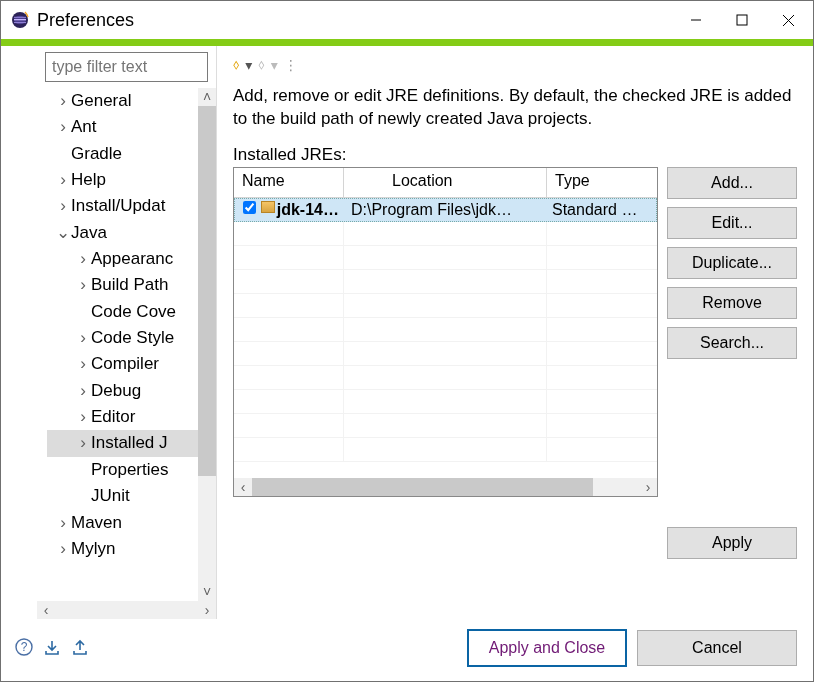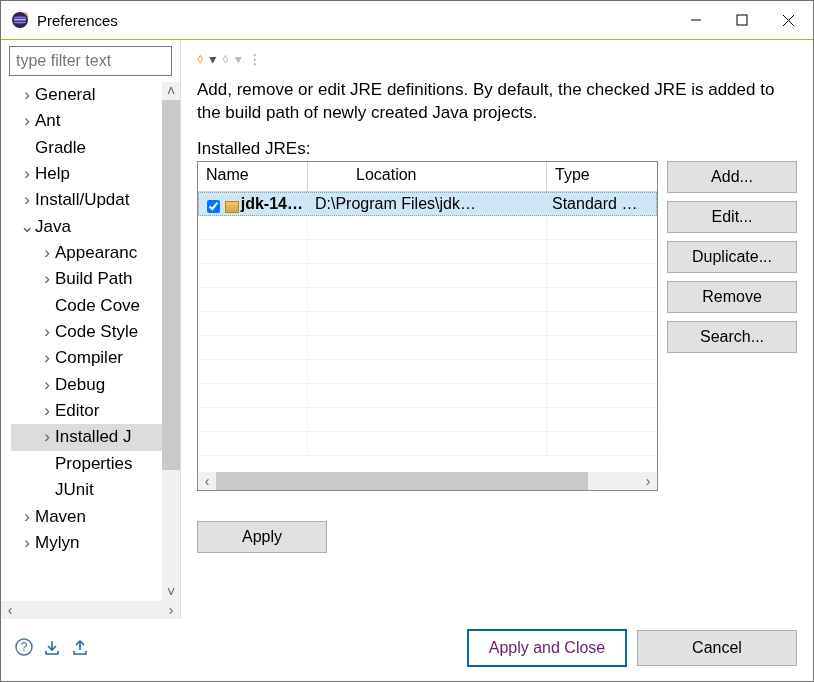--- a/index.html
+++ b/index.html
@@ -4,25 +4,25 @@
 <style>
   * { box-sizing: border-box; }
   html, body {
     margin: 0; padding: 0; width: 814px; height: 682px;
     font-family: "Segoe UI", Tahoma, sans-serif; font-size: 14px;
     color: #000; background: #fff; overflow: hidden;
   }
   .window { width: 814px; height: 682px; border: 1px solid #707070; display: flex; flex-direction: column; }
   .titlebar { height: 38px; display: flex; align-items: center; padding: 0 2px 0 10px; }
   .titlebar .app-icon { width: 18px; height: 18px; margin-right: 8px; }
-  .titlebar .title { flex: 0 0 auto; font-size: 15px; }
+  .titlebar .title { flex: 0 0 auto; font-size: 18px; }
   .titlebar .spacer { flex: 1; }
   .titlebar .winbtn { width: 46px; height: 32px; display: flex; align-items: center; justify-content: center; }
   .winbtn svg { display: block; }
-  .content { flex: 1; display: flex; min-height: 0; border-top: 1px solid #84cc16;}
+  .content { flex: 1; display: flex; min-height: 0; border-top: 7px solid #84cc16; padding-left: 36px;}
   .sidebar { width: 180px; display: flex; flex-direction: column; border-right: 1px solid #ddd;}
   .filter-input {
     margin: 6px 8px 6px 8px; padding: 4px 6px; border: 1px solid #7a7a7a;
     font-size: 16px; color: #555; height:30px;
   }
   .tree-wrap { flex: 1; display: flex; min-height: 0; }
   .tree { flex: 1; overflow: hidden; padding-left: 10px; font-size:17px; line-height:1.55;}
   .tree-sb { width: 18px; background: #f0f0f0; display:flex; flex-direction:column; align-items:center; justify-content:space-between;}
   .tree-sb .thumb { width: 18px; background:#c9c9c9; }
   .tree-sb .arrow { width:18px; height:18px; display:flex; align-items:center; justify-content:center; color:#606060;}
@@ -42,38 +42,38 @@
   .subhdr { margin: 6px 0 2px 0; font-size:17px; }
   .table-area { display:flex; gap:9px; }
   .table-container { flex:1; border:1px solid #888; height: 330px; display:flex; flex-direction:column;}
   .thead { display:flex; background:#fff; border-bottom:1px solid #d4d4d4; height:30px;}
   .th { padding:4px 8px; border-right:1px solid #d4d4d4; font-size:16px;}
   .th.c1{width:110px;} .th.c2{flex:1;margin-left:40px;} .th.c3{width:110px; border-right:none;}
   .tbody { flex:1; overflow:hidden; position:relative;}
   .trow { display:flex; height:24px; align-items:center; font-size:16px; border-bottom:1px solid #f0f0f0;}
   .trow.selected { background:#cfe6f6; border:1px dotted #7aa;}
   .td { padding:0 6px; overflow:hidden; text-overflow:ellipsis; white-space:nowrap;}
-  .td.c1{width:110px; display:flex; align-items:flex-end; gap:2px; font-weight:700;}
+  .td.c1{width:110px; display:flex; align-items:flex-start; gap:2px; font-weight:700;}
   .td.c2{flex:1;} .td.c3{width:110px;}
   .td.c1 input[type=checkbox]{ margin:0 3px 0 2px; }
   .jre-icn { width:16px; height:12px; background: linear-gradient(#f5c567,#d8a441); border:1px solid #b88425; display:inline-block;}
   .grid-lines div { height:24px; border-bottom:1px solid #f2f2f2; display:flex;}
   .grid-lines .gc1{width:110px;border-right:1px solid #f2f2f2;}
   .grid-lines .gc2{flex:1;border-right:1px solid #f2f2f2;}
   .grid-lines .gc3{width:110px;}
   .table-hsb { height:18px; background:#f0f0f0; display:flex; align-items:center;}
   .table-hsb .arrow{width:18px;display:flex;justify-content:center;color:#606060;}
   .table-hsb .track{flex:1;height:18px;position:relative;}
   .table-hsb .thumb{position:absolute;left:0;top:0;height:18px;width:88%;background:#c9c9c9;}
   .side-buttons { display:flex; flex-direction:column; gap:8px; width:130px; }
   .btn {
     background:#e1e1e1; border:1px solid #adadad; padding:6px 4px;
     font-size:16px; text-align:center; cursor:default;
   }
-  .apply-row { display:flex; margin-top:30px; }
+  .apply-row { display:flex; justify-content:flex-end; margin-top:30px; }
   .apply-row .btn { width:130px; }
   .footer { display:flex; align-items:center; padding:10px 16px 14px 14px; gap:10px;}
   .footer .ficons { display:flex; gap:10px; }
   .footer .spacer { flex:1; }
   .footer .btn { width:160px; padding:8px 4px;}
   .footer .btn.primary { background:#fff; border:2px solid #0a64a4; color:#701a75; }
 </style>
 </head>
 <body>
 

